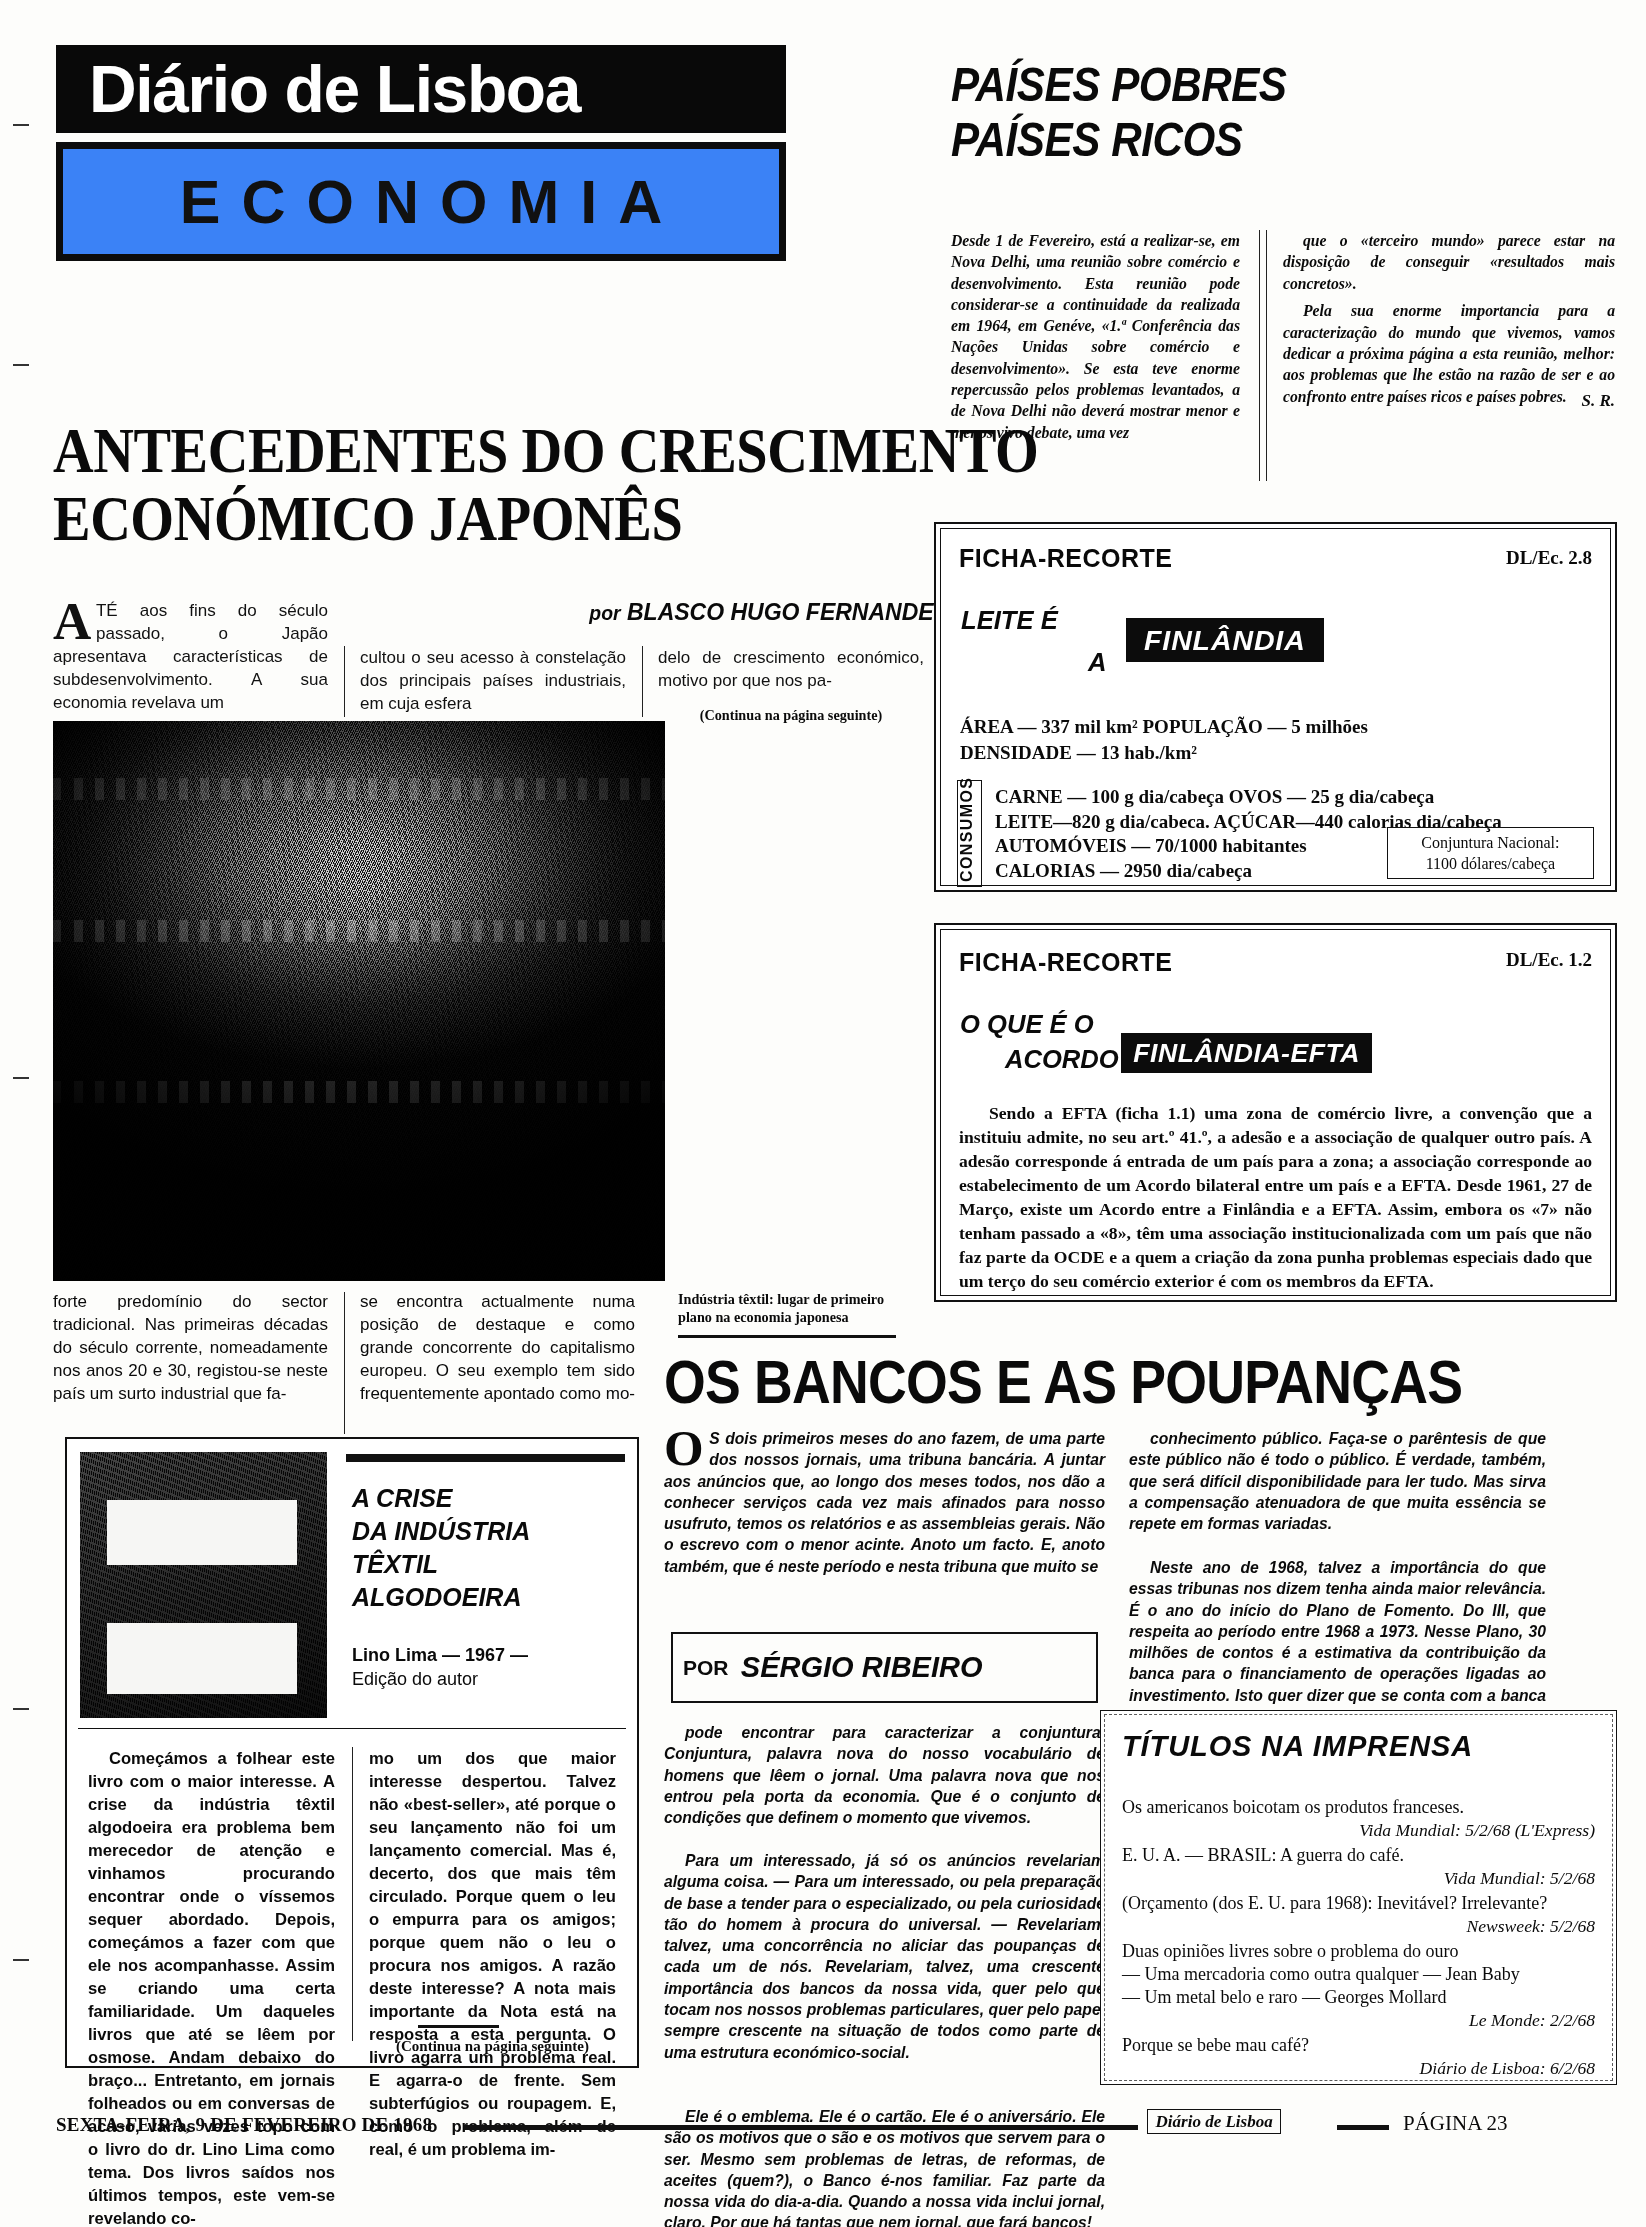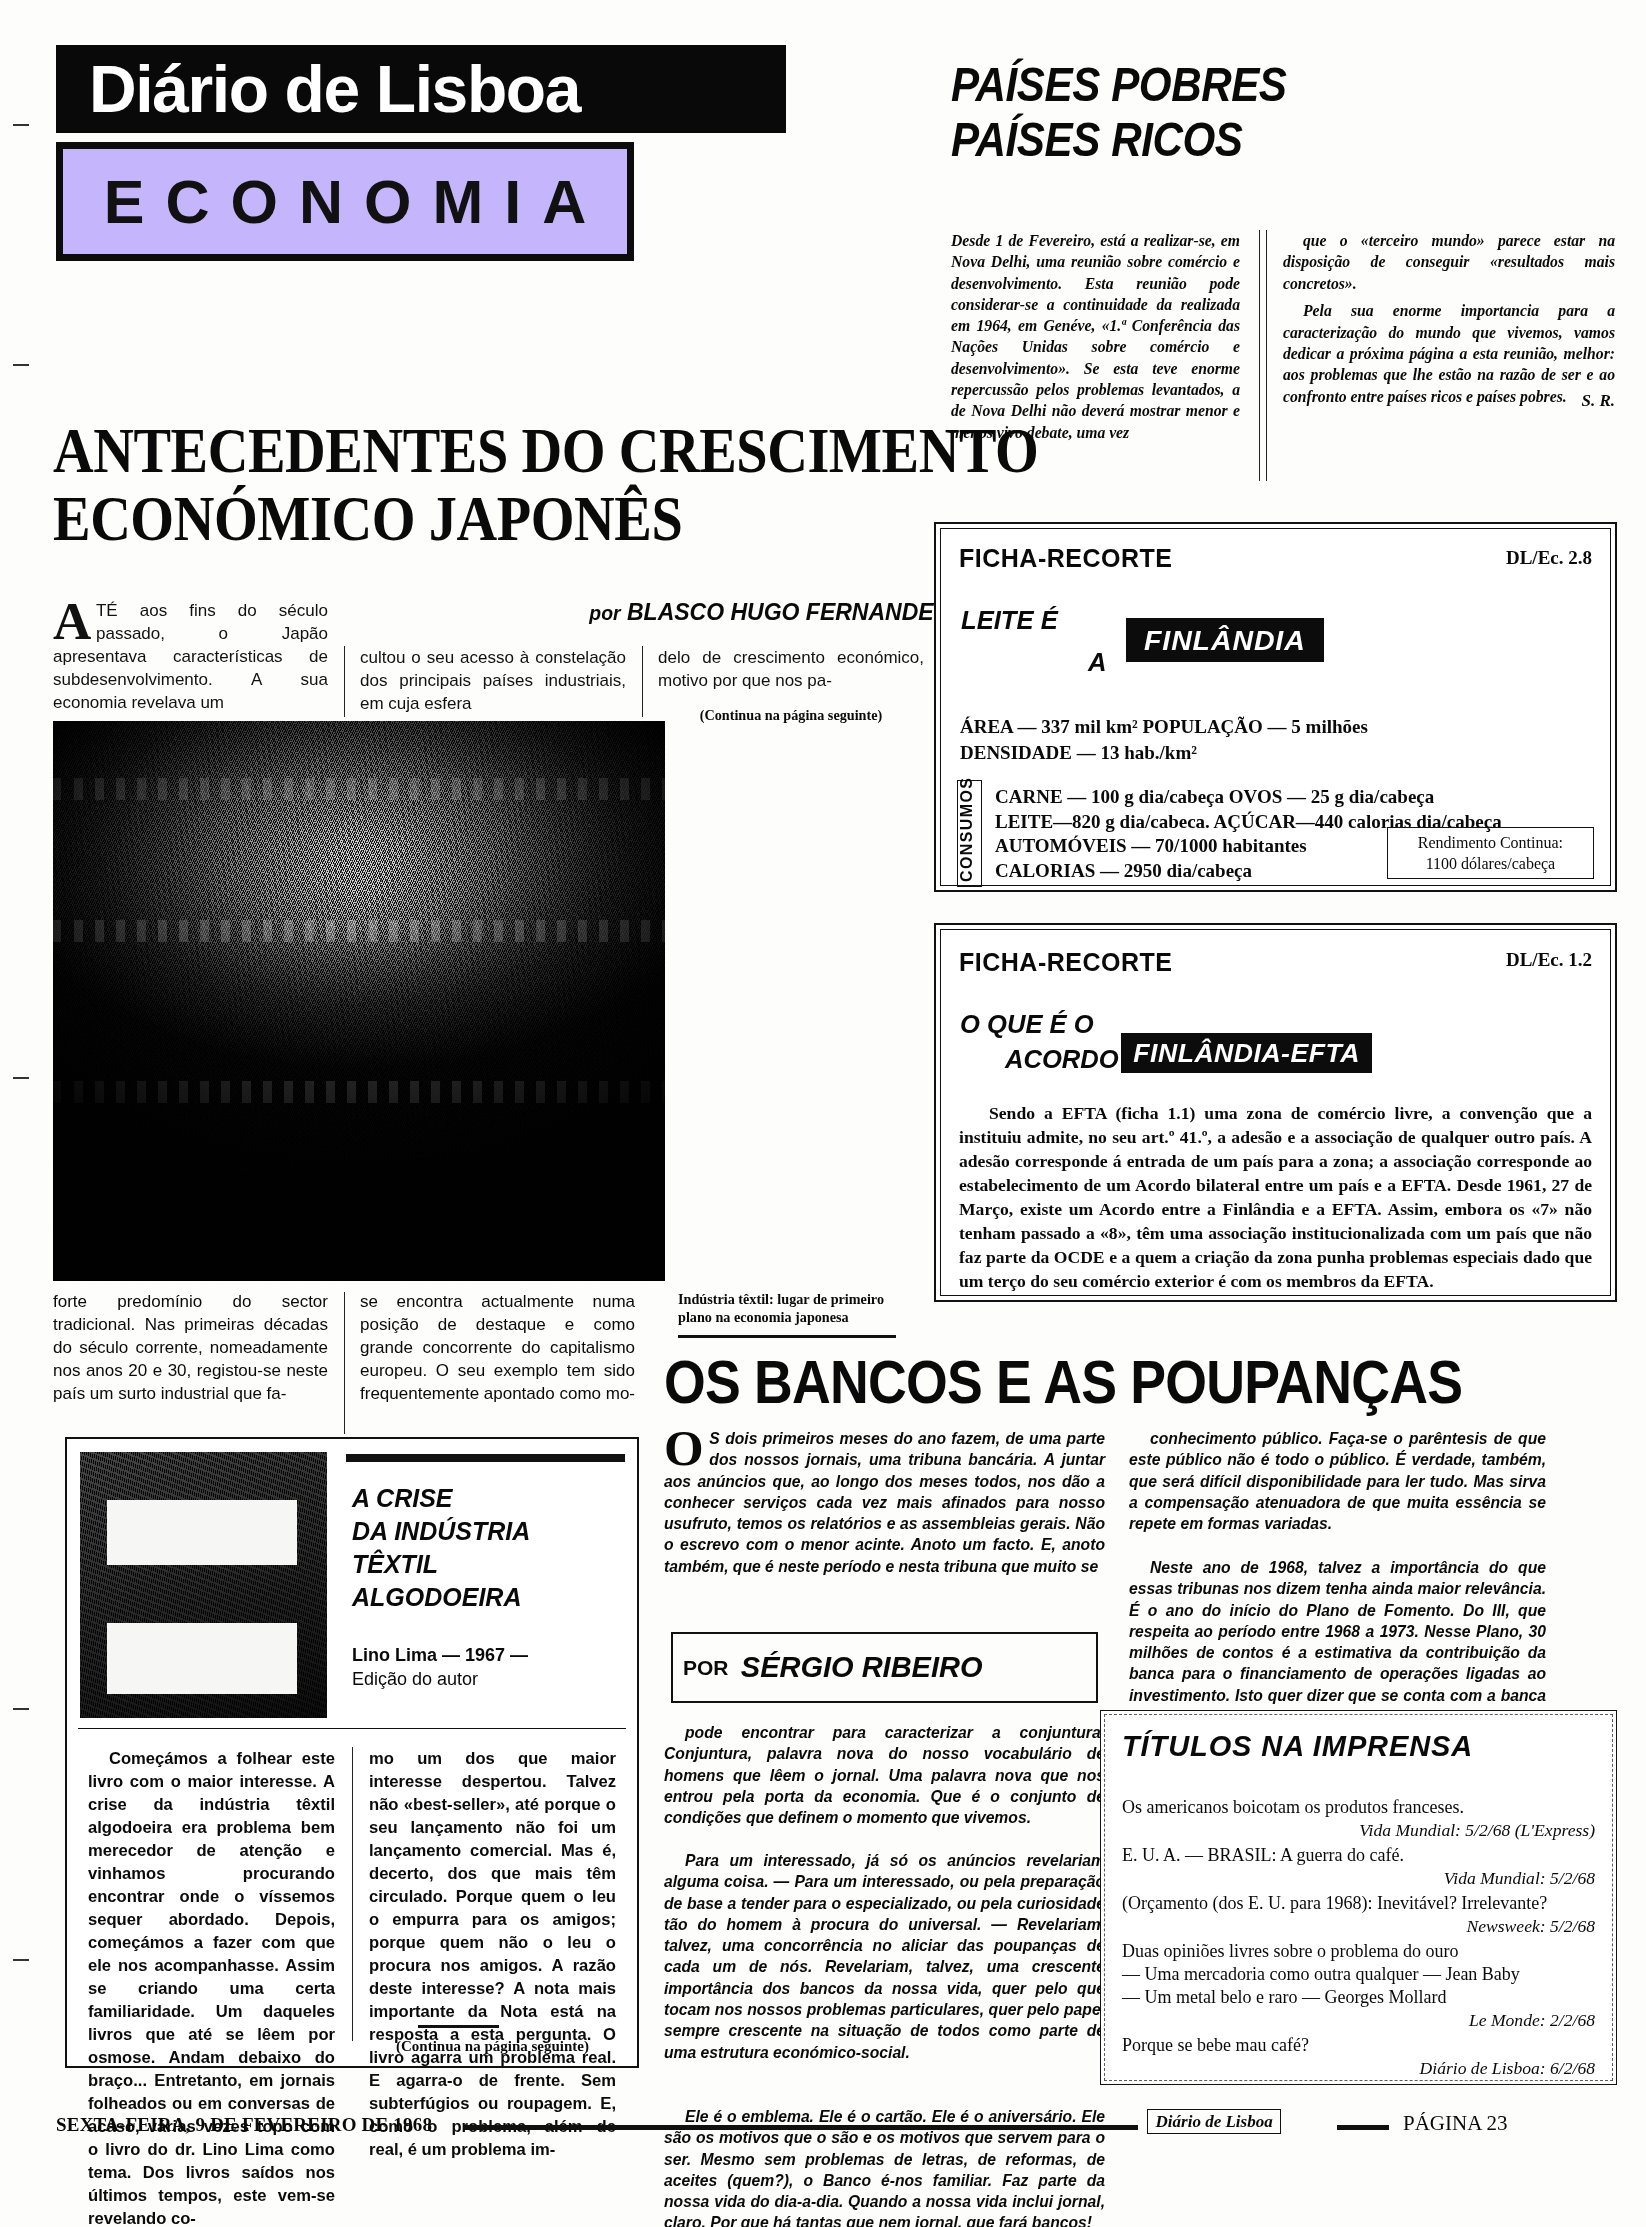--- a/index.html
+++ b/index.html
@@ -18,22 +18,22 @@
   
   .masthead{
     left:56px;top:45px;width:730px;height:88px;
     background:#090909;
   }
   .masthead-txt{
     color:#fff;font-weight:bold;font-size:66px;line-height:88px;
     padding-left:33px;letter-spacing:-1.4px;font-family:"Liberation Sans", sans-serif;
   }
   .economia-frame{
-    left:56px;top:142px;width:578px;height:119px;
-    border:7.6px solid #0c0c0c;background:#c4b5fd;box-sizing:border-box;
+    left:56px;top:142px;width:730px;height:119px;
+    border:7.6px solid #0c0c0c;background:#3b82f6;box-sizing:border-box;
   }
   .economia-txt{
     position:absolute;left:0;top:0;width:100%;height:100%;
     display:flex;align-items:center;justify-content:center;
     font-family:"Liberation Sans", sans-serif;font-weight:bold;
     font-size:61px;letter-spacing:21px;color:#111;
     text-indent:21px;
   }
 
   
@@ -263,21 +263,21 @@
     <div class="abs stat-line" style="left:24px;top:216px;">DENSIDADE — 13 hab./km²</div>
 
     <div class="consumos-tab" style="left:21px;top:256px;height:107px;">CONSUMOS</div>
 
     <div class="abs stat-line" style="left:59px;top:260px;">CARNE — 100 g dia/cabeça    OVOS — 25 g dia/cabeça</div>
     <div class="abs stat-line" style="left:59px;top:285px;">LEITE—820 g dia/cabeca. AÇÚCAR—440 calorias dia/cabeça</div>
     <div class="abs stat-line" style="left:59px;top:309px;">AUTOMÓVEIS — 70/1000 habitantes</div>
     <div class="abs stat-line" style="left:59px;top:334px;">CALORIAS — 2950 dia/cabeça</div>
 
     <div class="rend-box" style="right:21px;bottom:11.4px;width:190px;">
-      <span>Rendimento Continua:</span><br>
+      <span>Conjuntura Nacional:</span><br>
       <span>1100 dólares/cabeça</span>
     </div>
   </div>
 
   <div class="ficha" style="left:934px;top:923px;width:683px;height:379px;">
     <div class="ficha-inner"></div>
 
     <div class="abs ficha-label" style="left:23px;top:23px;">FICHA-RECORTE</div>
     <div class="abs ficha-code" style="right:23px;top:24px;">DL/Ec. 1.2</div>
 

